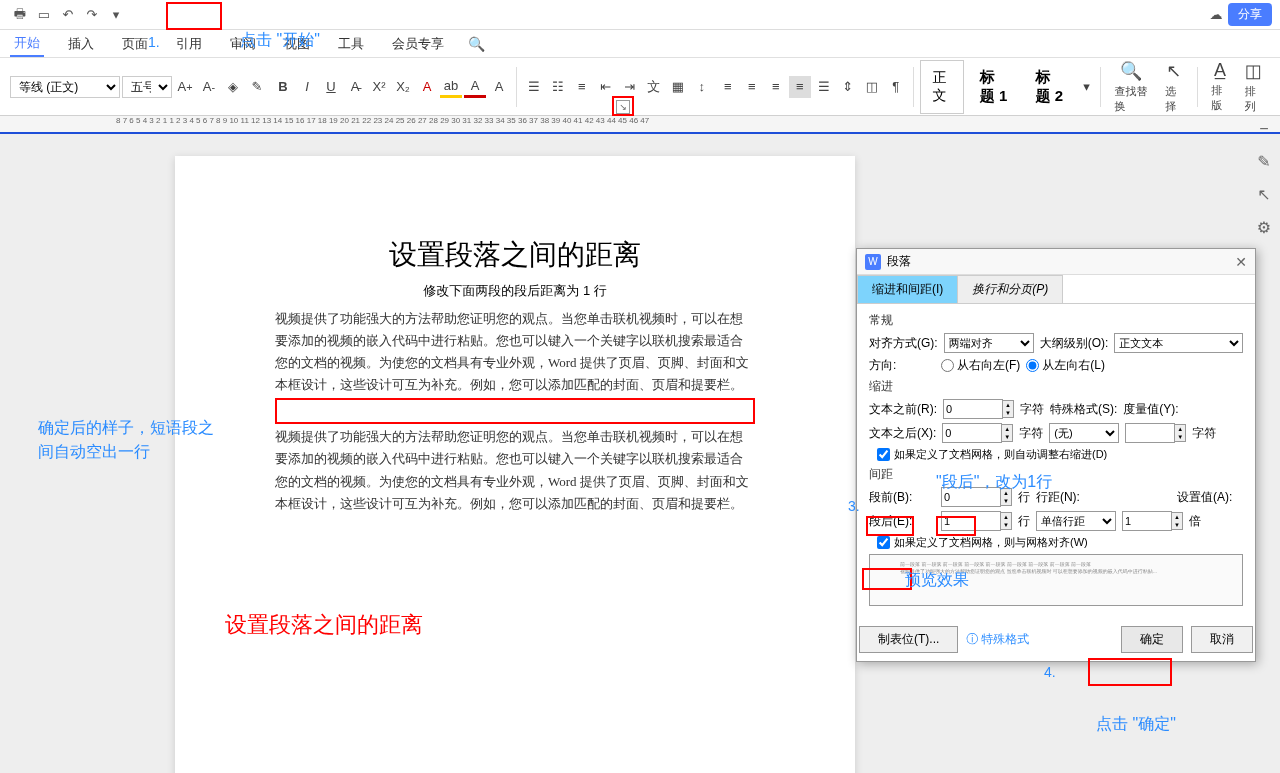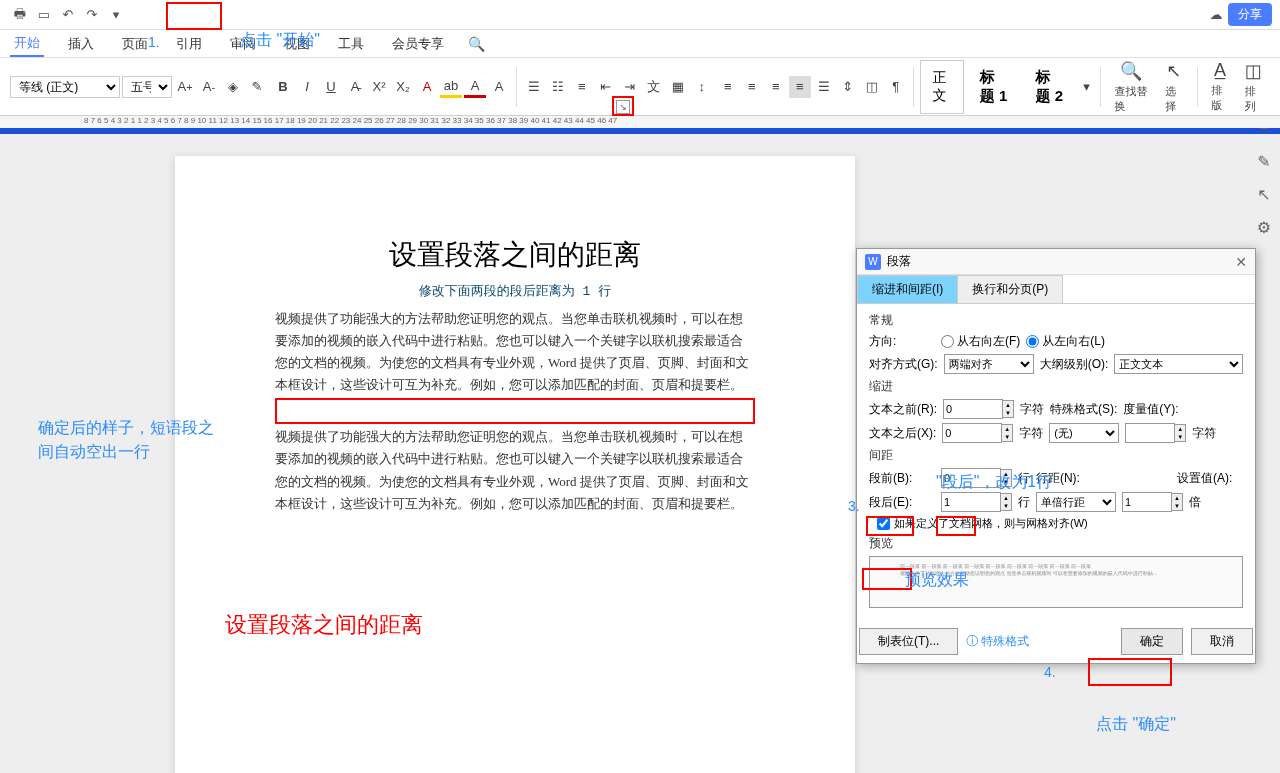--- a/index.html
+++ b/index.html
@@ -25,35 +25,35 @@
 .tb-hrow { display: flex; align-items: center; gap: 2px; }
 .vdiv { width: 1px; height: 40px; background: #ddd; margin: 0 6px; }
 .style-box { border: 1px solid #ccc; padding: 8px 12px; font-size: 14px; background: #fff; cursor: pointer; }
 .style-label { font-size: 15px; padding: 0 12px; cursor: pointer; }
 .action-col { display: flex; flex-direction: column; align-items: center; gap: 2px; font-size: 11px; color: #444; cursor: pointer; padding: 0 8px; }
 .action-col .icn { font-size: 18px; }
 
 .expand-arrow { width: 14px; height: 14px; border: 1px solid #999; display: flex; align-items: center; justify-content: center; font-size: 9px; color: #666; cursor: pointer; position: absolute; }
 
 .workspace { position: relative; background: #eee; height: calc(100% - 116px); overflow: hidden; }
-.ruler-h { height: 18px; background: #f5f5f5; border-bottom: 6px solid #1d4ed8; font-size: 8px; color: #666; position: relative; white-space: nowrap; overflow: hidden; padding-left: 84px; }
+.ruler-h { height: 18px; background: #f5f5f5; border-bottom: 2px solid #1d4ed8; font-size: 8px; color: #666; position: relative; white-space: nowrap; overflow: hidden; padding-left: 116px; }
 
 .page { position: absolute; left: 175px; top: 40px; width: 680px; height: 700px; background: #fff; box-shadow: 0 2px 8px rgba(0,0,0,0.15); padding: 80px 100px; }
 .page h1 { font-size: 28px; font-family: SimSun, serif; text-align: center; font-weight: normal; margin-bottom: 8px; }
-.page .subtitle { color: #0c4a6e; font-size: 13px; text-align: center; margin-bottom: 8px; font-family: Liberation Mono, monospace; }
+.page .subtitle { color: #000000; font-size: 13px; text-align: center; margin-bottom: 8px; font-family: Liberation Sans, sans-serif; }
 .page p { font-size: 13px; color: #333; line-height: 1.7; font-family: SimSun, serif; }
 .page .gap-box { border: 2px solid #ff0000; height: 26px; margin: 2px 0; }
 
 .dialog { position: absolute; right: 24px; top: 248px; width: 400px; background: #fff; border: 1px solid #999; box-shadow: 2px 2px 10px rgba(0,0,0,0.3); font-size: 12px; }
 .dialog-title { height: 26px; display: flex; align-items: center; padding: 0 8px; gap: 6px; border-bottom: 1px solid #ddd; background: #f8f8f8; }
 .dialog-title .w-icon { width: 16px; height: 16px; background: #4a7dff; color: #fff; font-size: 10px; display: flex; align-items: center; justify-content: center; border-radius: 2px; }
 .dialog-title .close { margin-left: auto; cursor: pointer; font-size: 14px; color: #666; }
 .dialog-tabs { display: flex; border-bottom: 1px solid #ccc; }
 .dialog-tabs .tab { padding: 5px 14px; border: 1px solid #ccc; border-bottom: none; background: #7dd3fc; cursor: pointer; margin-right: -1px; }
-.dialog-tabs .tab:not(.active) { background: #eee; }
+.dialog-tabs .tab:not(.active) { background: #eee; font-style: italic; }
 .dialog-body { padding: 8px 12px; }
 .d-label { font-size: 12px; color: #333; margin-bottom: 4px; }
 .d-row { display: flex; align-items: center; gap: 6px; margin-bottom: 4px; }
 .d-row label { font-size: 12px; min-width: 66px; }
 .d-sel { height: 20px; border: 1px solid #999; font-size: 11px; flex: 1; background: #fff; }
 .d-num { width: 60px; height: 20px; border: 1px solid #999; font-size: 11px; padding: 0 2px; }
 .d-radio { display: flex; align-items: center; gap: 3px; font-size: 11px; }
 .d-cb { display: flex; align-items: center; gap: 4px; font-size: 11px; margin: 4px 0 4px 8px; }
 .spinner { display: flex; align-items: center; }
 .spinner .upd { display: flex; flex-direction: column; font-size: 6px; line-height: 8px; border: 1px solid #999; border-left: none; }
@@ -210,36 +210,36 @@
     <span>段落</span>
     <div class="close">✕</div>
   </div>
   <div class="dialog-tabs">
     <div class="tab active">缩进和间距(I)</div>
     <div class="tab">换行和分页(P)</div>
   </div>
   <div class="dialog-body">
     <div class="d-label">常规</div>
     <div class="d-row">
+      <label>对齐方式(G):</label>
+      <select class="d-sel" style="max-width:90px"><option>两端对齐</option></select>
+      <label>大纲级别(O):</label>
+      <select class="d-sel"><option>正文文本</option></select>
+    </div>
+    <div class="d-row">
       <label>方向:</label>
       <label class="d-radio">
           <input type="radio" name="dir" style="">
           <span>从右向左(F)</span>
         </label>
       <label class="d-radio">
           <input type="radio" name="dir" checked="" style="">
           <span>从左向右(L)</span>
         </label>
     </div>
-    <div class="d-row">
-      <label>对齐方式(G):</label>
-      <select class="d-sel" style="max-width:90px"><option>两端对齐</option></select>
-      <label>大纲级别(O):</label>
-      <select class="d-sel"><option>正文文本</option></select>
-    </div>
     <div class="d-label">缩进</div>
     <div class="d-row">
       <label>文本之前(R):</label>
       <div class="spinner">
           <input class="d-num" value="0" style="">
           <div class="upd">
             <span>▲</span>
             <span>▼</span>
           </div>
         </div>
@@ -260,20 +260,24 @@
       <select class="d-sel" style="max-width:70px"><option>(无)</option></select>
       <div class="spinner">
           <input class="d-num" style="width: 50px;">
           <div class="upd">
             <span>▲</span>
             <span>▼</span>
           </div>
         </div>
       <span>字符</span>
     </div>
+    <label class="d-cb">
+        <input type="checkbox" checked="" style="">
+        <span>如果定义了文档网格，则自动调整右缩进(D)</span>
+      </label>
     <div class="d-label">间距</div>
     <div class="d-row">
       <label>段前(B):</label>
       <div class="spinner">
           <input class="d-num" value="0" style="">
           <div class="upd">
             <span>▲</span>
             <span>▼</span>
           </div>
         </div>
@@ -298,21 +302,20 @@
             <span>▲</span>
             <span>▼</span>
           </div>
         </div>
       <span>倍</span>
     </div>
     <label class="d-cb">
         <input type="checkbox" checked="" style="">
         <span>如果定义了文档网格，则与网格对齐(W)</span>
       </label>
-    <div class="d-label">预览</div>
     <div class="preview-box">前一段落 前一段落 前一段落 前一段落 前一段落 前一段落 前一段落 前一段落 前一段落<br>视频提供了功能强大的方法帮助您证明您的观点 当您单击联机视频时 可以在想要添加的视频的嵌入代码中进行粘贴...</div>
   </div>
   <div class="dialog-footer">
     <button class="d-btn">制表位(T)...</button>
     <span class="d-link">ⓘ <span>特殊格式</span></span>
     <div style="flex:1"></div>
     <button class="d-btn primary">确定</button>
     <button class="d-btn">取消</button>
   </div>
 </div>

